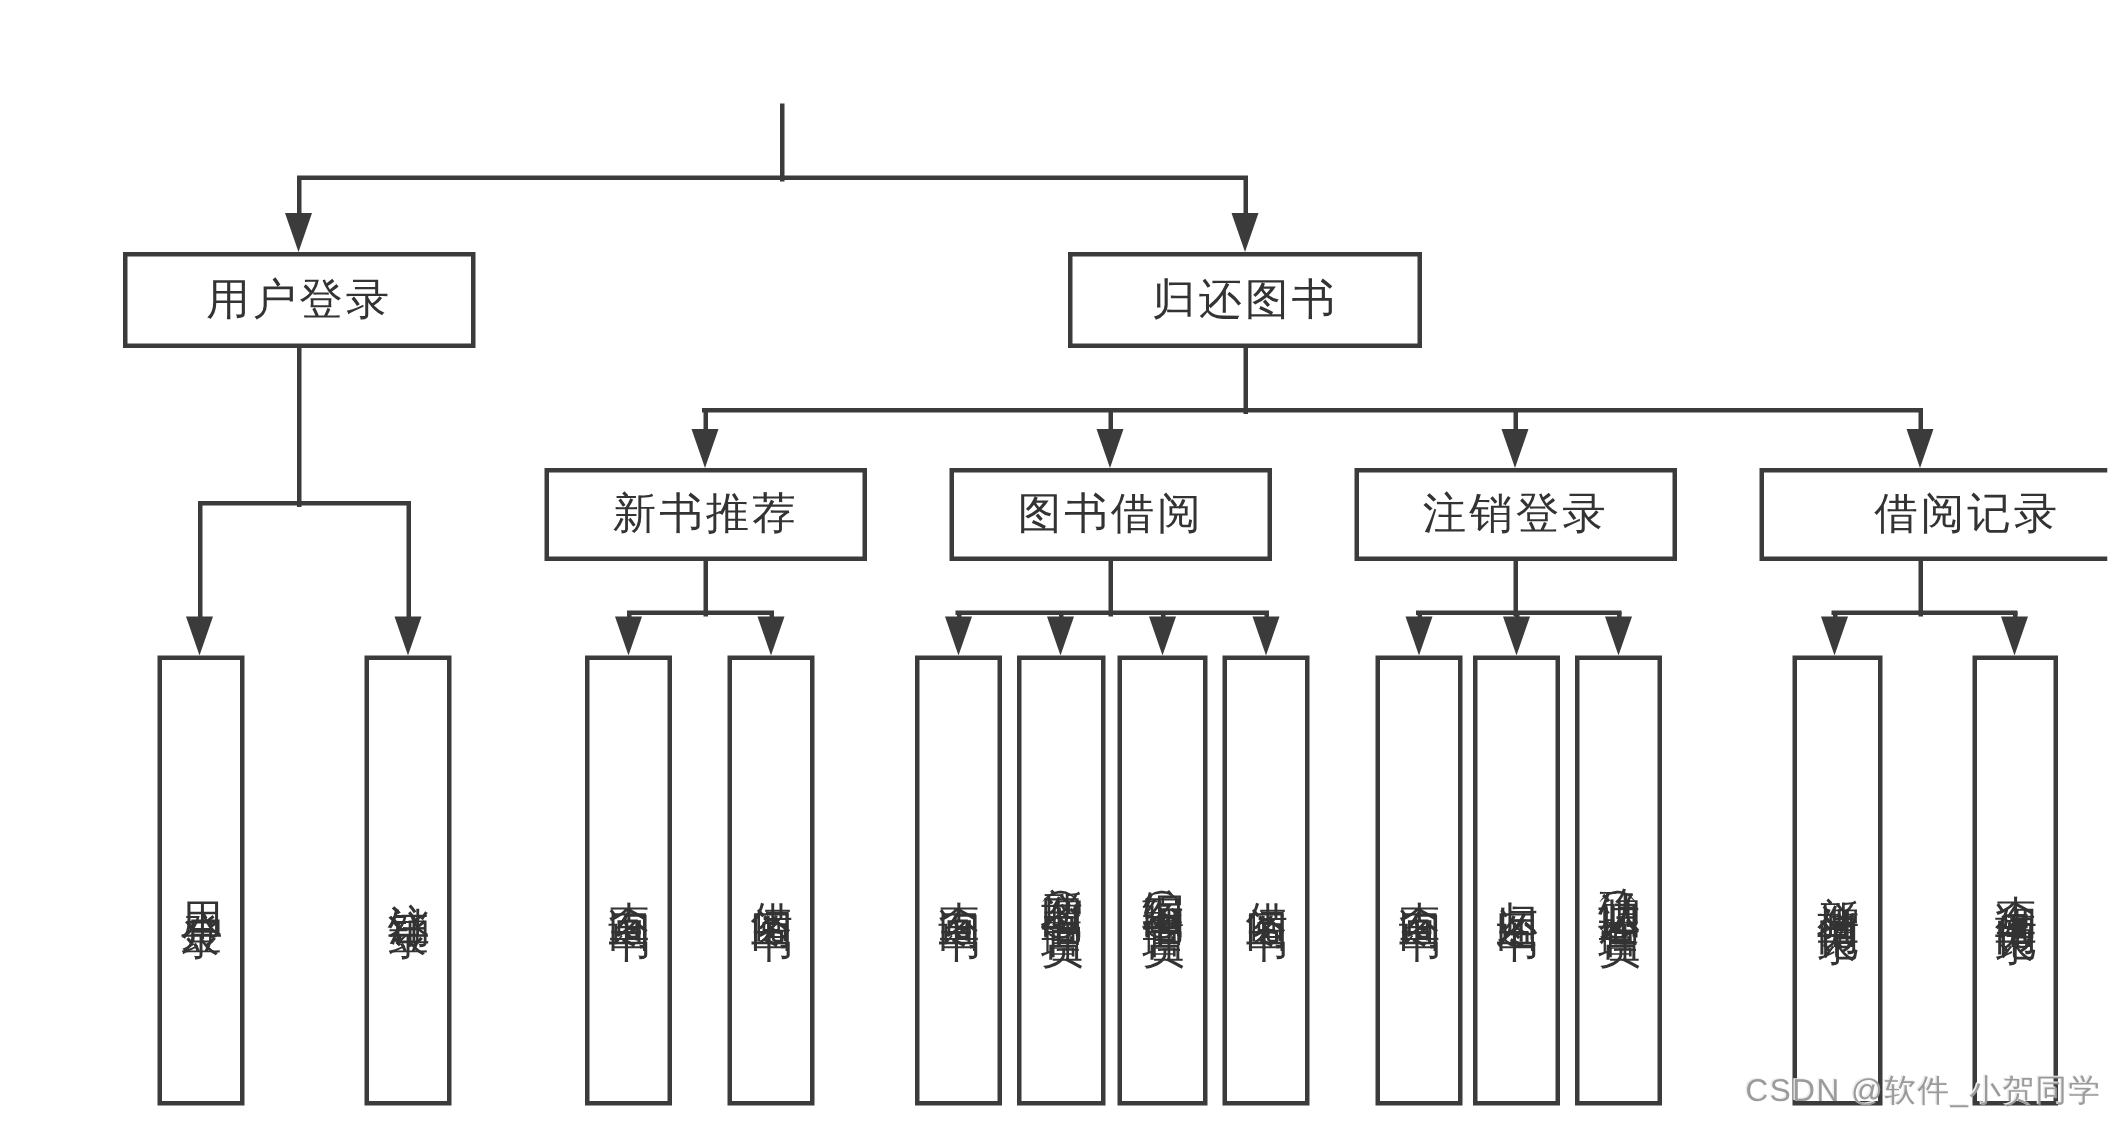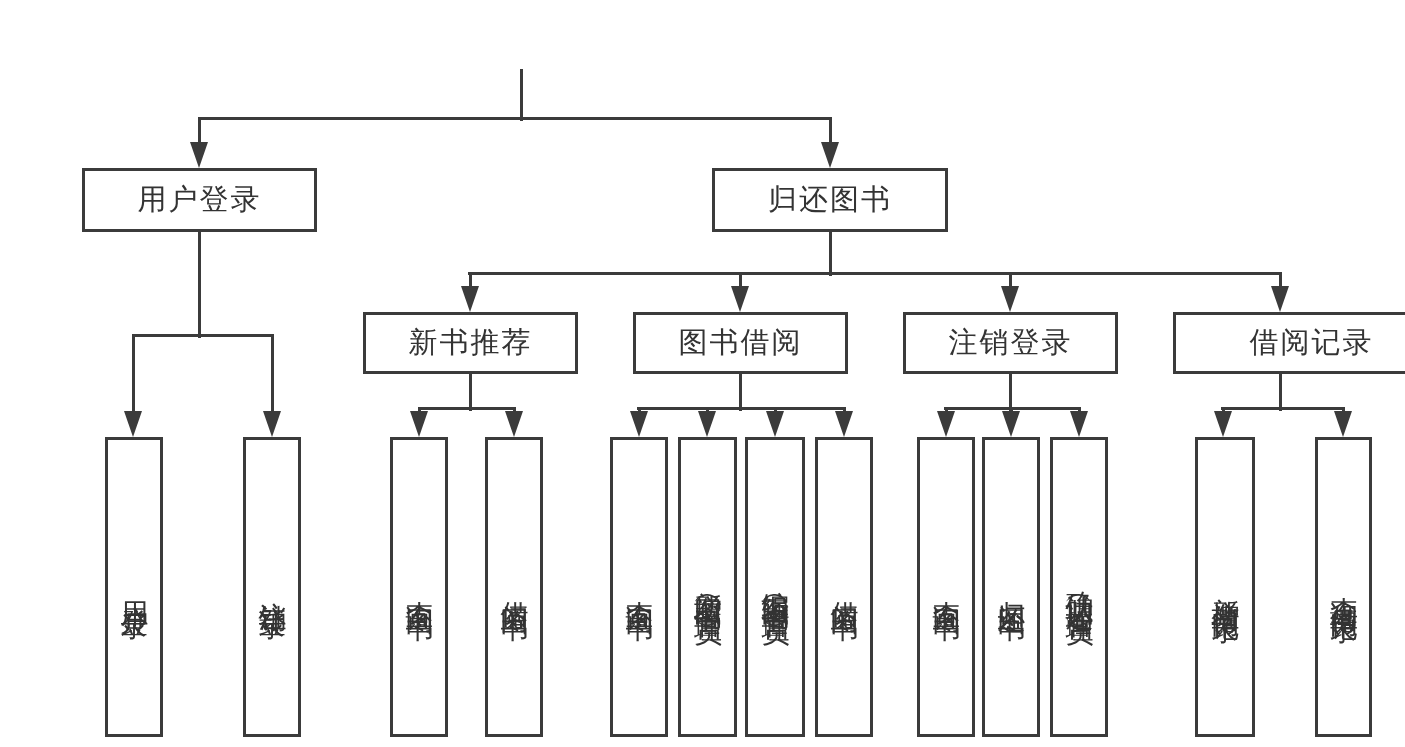--- a/index.html
+++ b/index.html
@@ -148,13 +148,14 @@
     <span class="vtext">确认归还（管理员）</span>
   </div>
 
   <div class="box" style="left:1195px; top:437px; width:60px; height:300px;">
     <span class="vtext">新增借阅记录</span>
   </div>
   <div class="box" style="left:1315px; top:437px; width:57px; height:300px;">
     <span class="vtext">查询借阅记录</span>
   </div>
 
+  <div class="watermark">CSDN @软件_小贺同学</div>
 </div>
 
 </body></html>

